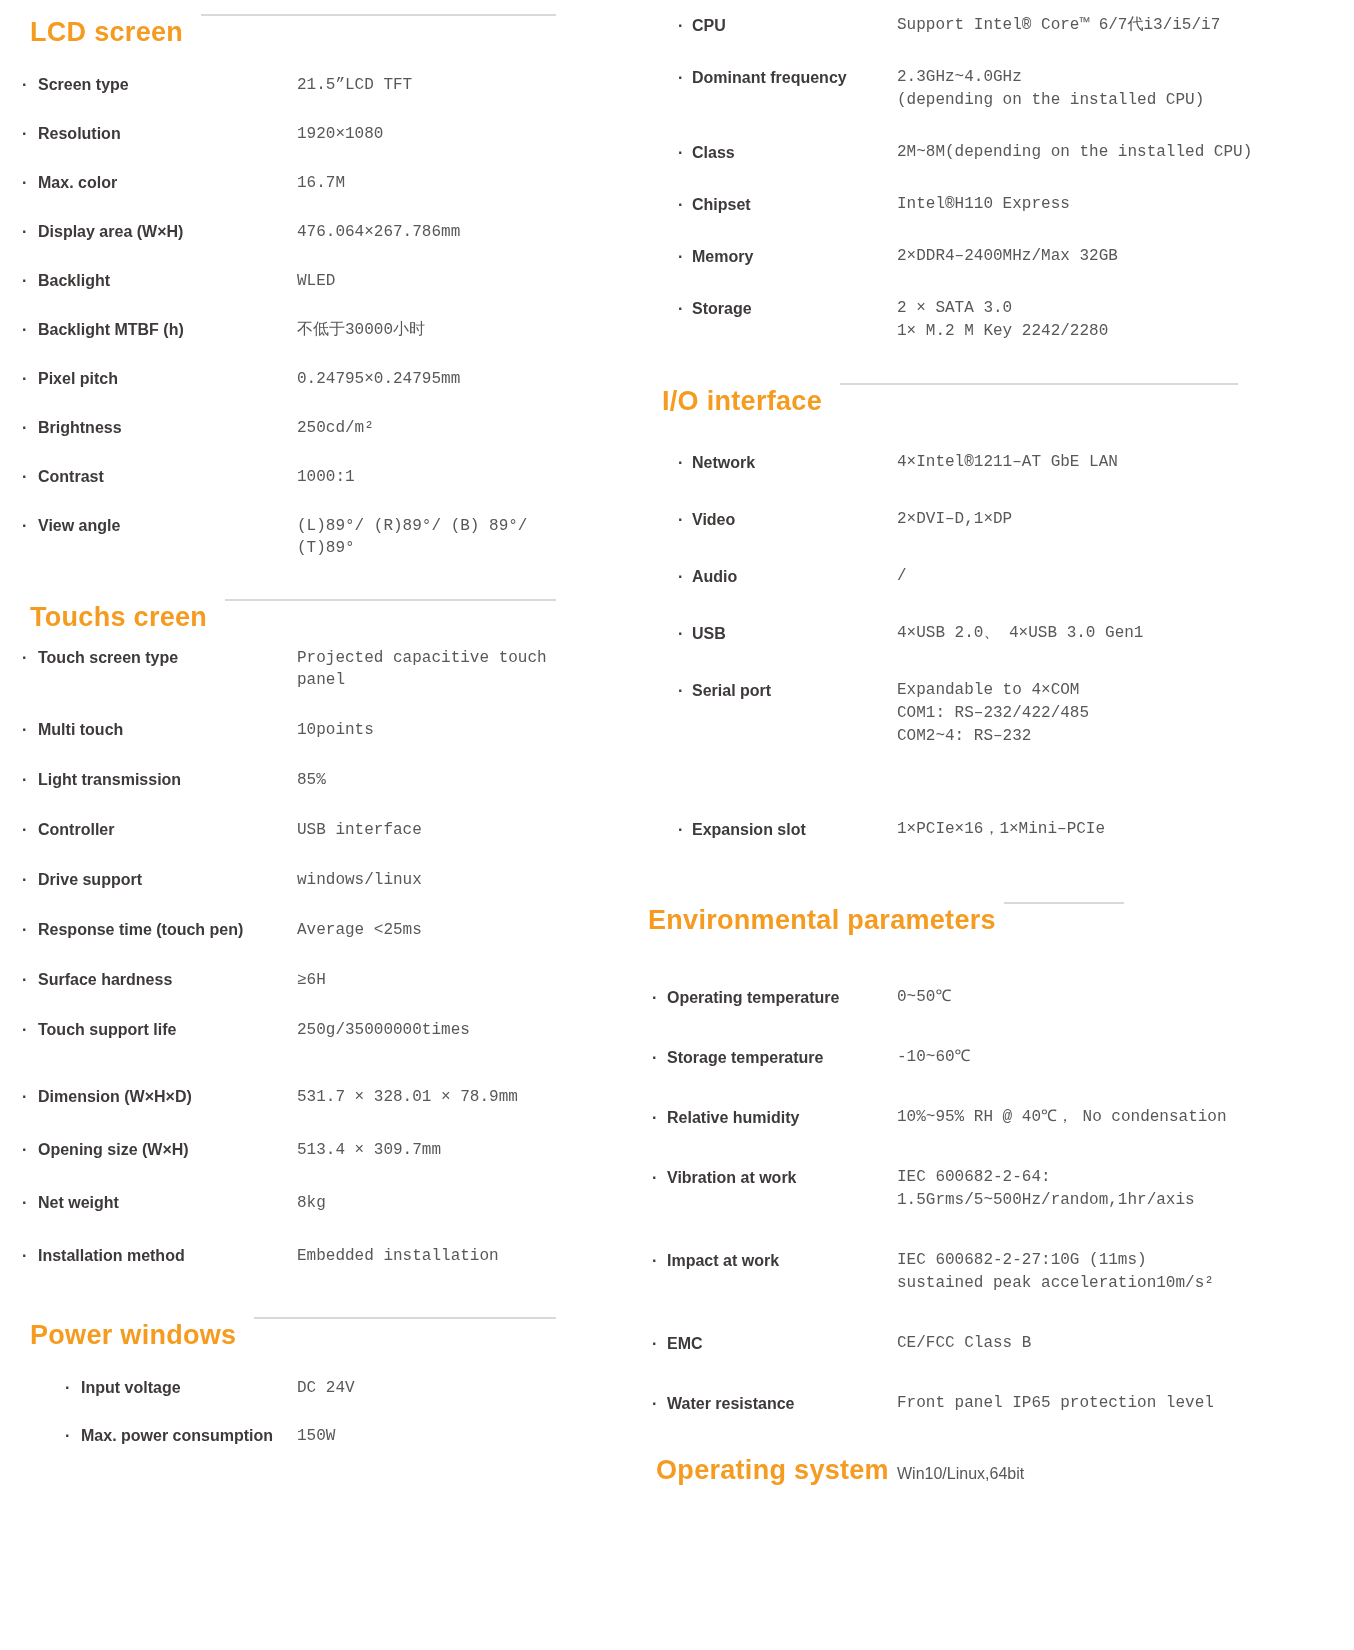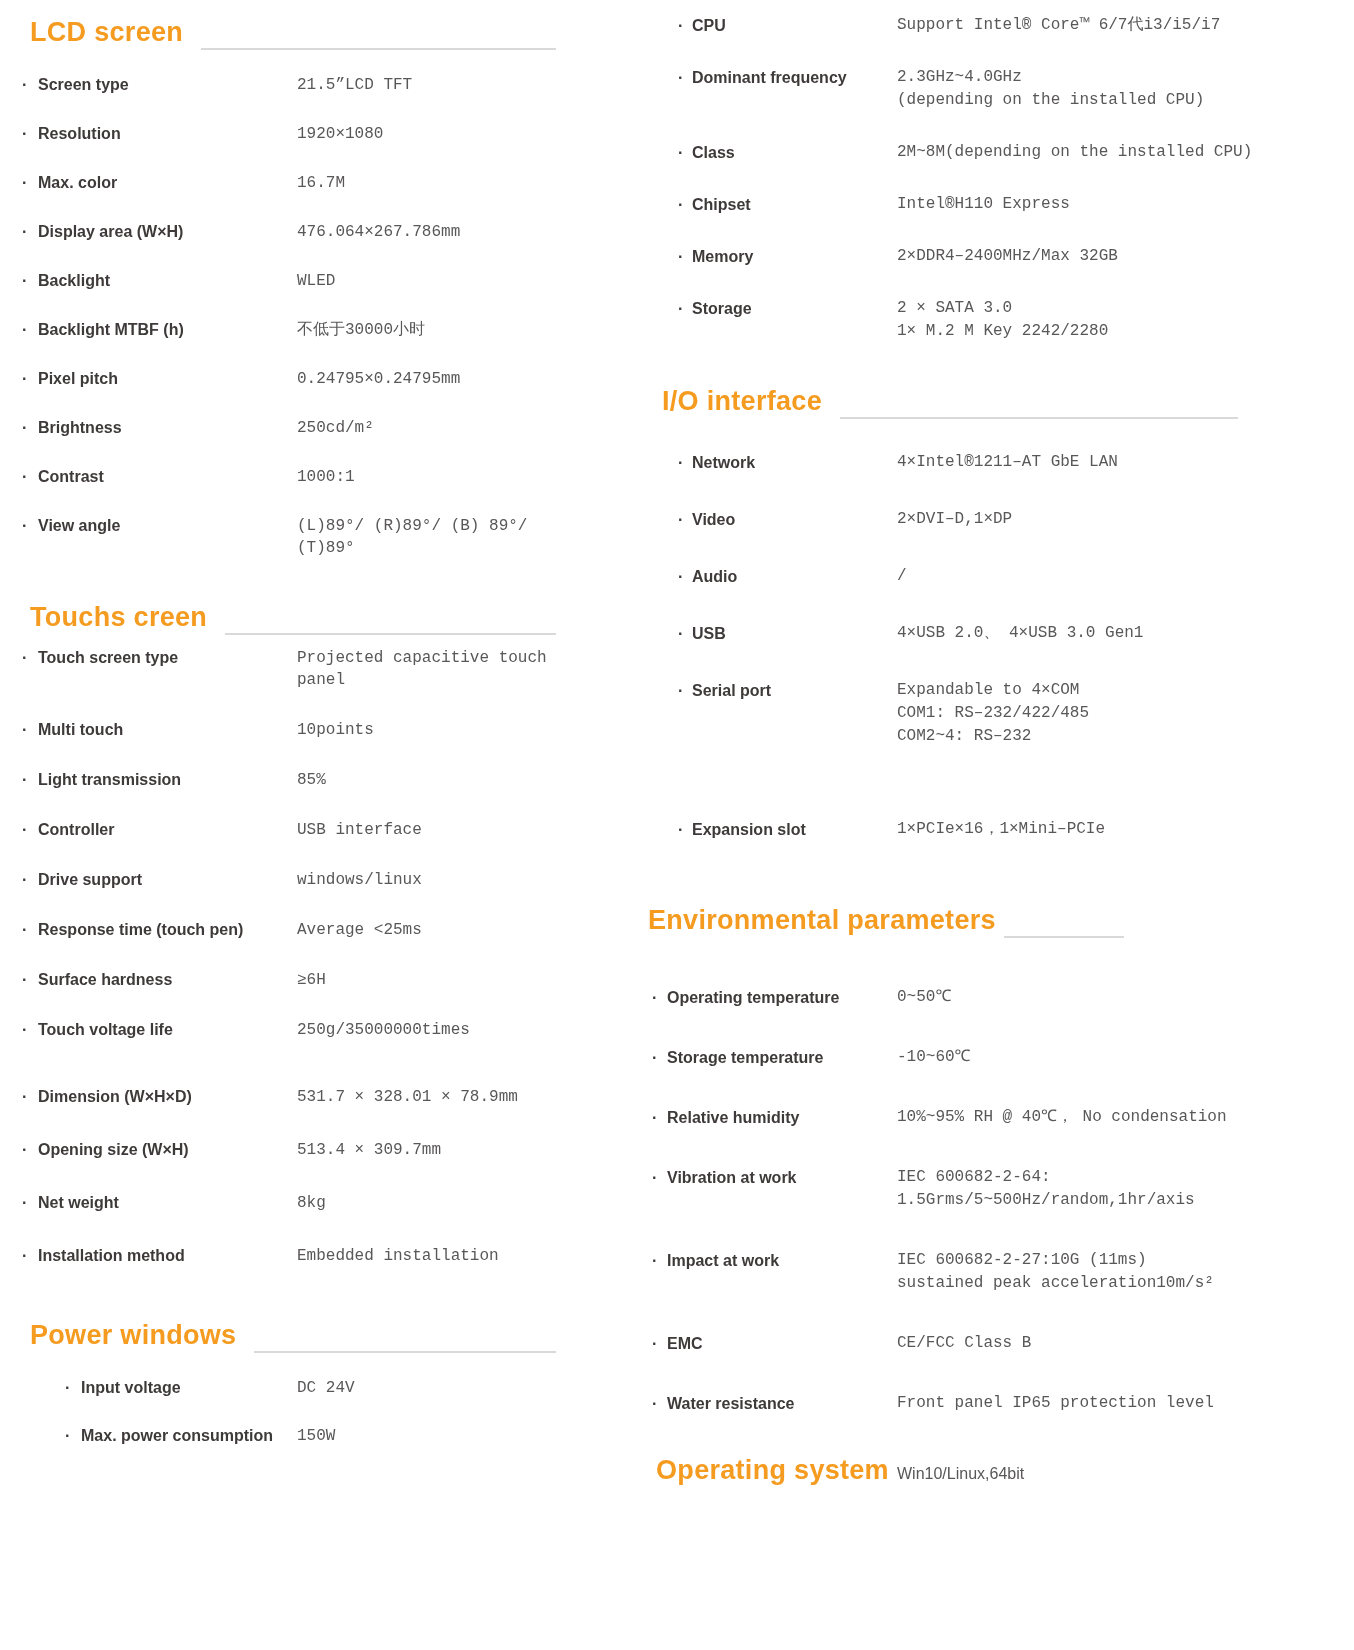--- a/index.html
+++ b/index.html
@@ -7,21 +7,21 @@
   body {
     width: 1354px; height: 1650px;
     background: var(--bg, #ffffff);
     font-family: "Liberation Sans", "DejaVu Sans", sans-serif;
     position: relative; overflow: hidden;
   }
   .col { position: absolute; top: 14px; }
   .col-left  { left: 20px;  width: 536px; }
   .col-right { left: 648px; width: 686px; }
 
-  .sec-head { display: flex; align-items: flex-end; margin-bottom: 24px; }
+  .sec-head { display: flex; align-items: flex-start; margin-bottom: 24px; }
   .sec-title {
     font-size: 27px; line-height: 36px; font-weight: bold;
     color: var(--accent, #F49B20); margin: 0; letter-spacing: .3px; white-space: nowrap;
   }
   .divider { flex: 1; height: 2px; background: var(--divider, #D9D9D9); margin-left: 18px; }
 
   .spec-row { display: flex; align-items: flex-start; font-size: 16px; line-height: 22px; }
   .bullet { flex: none; width: 16px; color: var(--label, #3E3A39); font-weight: bold; }
   .spec-label { flex: none; width: 259px; color: var(--label, #3E3A39); font-weight: bold; }
   .spec-value { color: var(--value, #595757); font-family: Liberation Mono, monospace; }
@@ -195,21 +195,21 @@
       </div>
       <div class="spec-row">
         <span class="bullet">·</span>
         <span class="spec-label">Surface hardness</span>
         <span class="spec-value">
           <div class="value-line">≥6H</div>
         </span>
       </div>
       <div class="spec-row">
         <span class="bullet">·</span>
-        <span class="spec-label">Touch voltage life</span>
+        <span class="spec-label">Touch support life</span>
         <span class="spec-value">
           <div class="value-line">250g/35000000times</div>
         </span>
       </div>
     </section>
     <section class="spec-section sec-physical-characteristics">
       <div class="spec-row">
         <span class="bullet">·</span>
         <span class="spec-label">Dimension (W×H×D)</span>
         <span class="spec-value">

